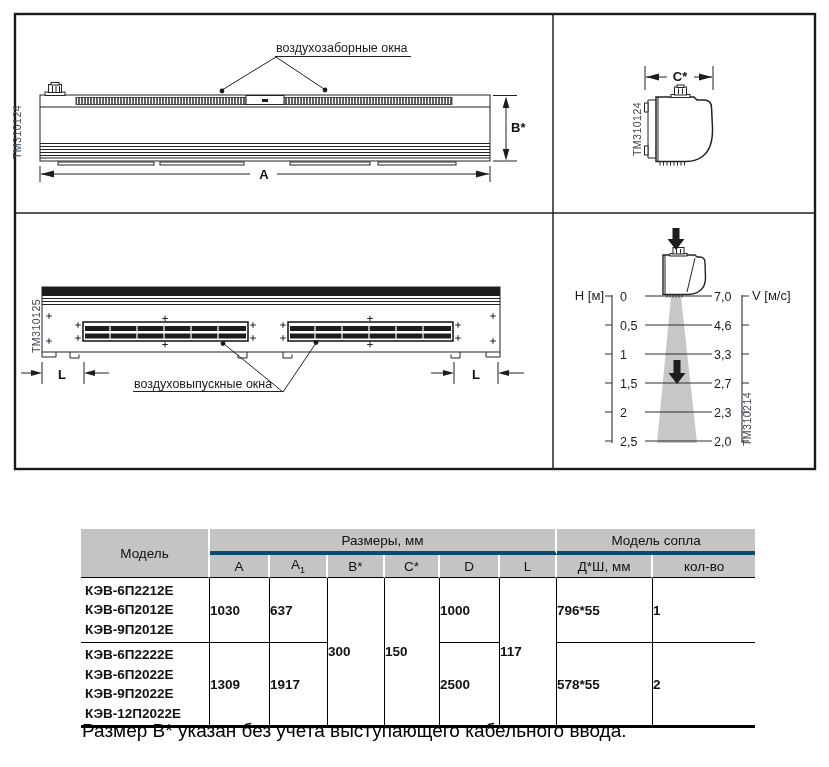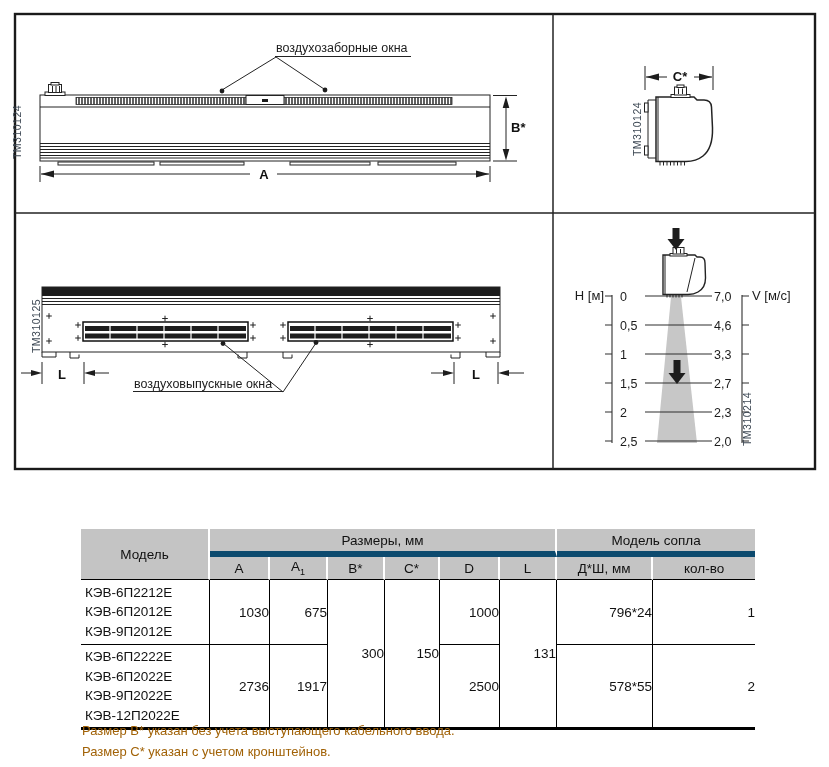--- a/index.html
+++ b/index.html
@@ -19,34 +19,34 @@
   .lbltxt{font:12.5px "Liberation Sans",sans-serif;fill:#1c1c1c;}
   .ticktxt{font:12.5px "Liberation Sans",sans-serif;fill:#1c1c1c;}
   .axlbl{font:13px "Liberation Sans",sans-serif;fill:#1c1c1c;}
   .tmtxt{font:10.5px "Liberation Sans",sans-serif;fill:#3d4854;letter-spacing:.5px;}
   .grid{stroke:#2e2e2e;stroke-width:1.1;fill:none;}
   .cone{fill:#c7c7c7;stroke:none;}
   
   #spec-table-wrap{position:absolute;left:81px;top:529px;}
   table{border-collapse:separate;border-spacing:0;table-layout:fixed;width:674px;
         border-bottom:3px solid #000;font-size:13.5px;}
-  th,td{padding:0;margin:0;}
+  th,td{padding:0;margin:0;font-weight:bold;}
   th{background:#c4c4c4;font-weight:normal;text-align:center;vertical-align:middle;height:22px;}
   th.sepR{border-right:2px solid #fff;}
-  th.sepB{border-bottom:6px solid #0c4a6e;}
+  th.sepB{border-bottom:4px solid #0c4a6e;}
   th.hdrB{border-bottom:1px solid #000;}
-  td{text-align:right;vertical-align:middle;background:#fff;}
+  td{text-align:left;vertical-align:middle;background:#fff;}
   td.vline{border-right:1px solid #000;}
   td.rowline{border-bottom:1px solid #000;}
   td.model{text-align:left;padding:2px 0 2px 4px;line-height:19.5px;}
   tr.g1 td{height:60px;}
   tr.g2 td{height:77px;margin-top:36px;}
   sub{font-size:9px;}
   
-  #footnotes{position:absolute;left:82px;top:721px;font-size:13px;line-height:20.5px;color:#a16207;}
+  #footnotes{position:absolute;left:82px;top:721px;font-size:19px;line-height:20.5px;color:#000000;}
 </style>
 </head>
 <body>
 
 <svg id="drawing" width="829" height="480" viewBox="0 0 829 480" xmlns="http://www.w3.org/2000/svg">
   <defs>
     <pattern id="hatchV" width="3" height="8" patternUnits="userSpaceOnUse">
       <rect width="3" height="8" fill="#ffffff"></rect>
       <line x1="1" y1="0" x2="1" y2="8" stroke="#1c1c1c" stroke-width="1.4"></line>
     </pattern>
@@ -292,41 +292,40 @@
       </tr>
     </thead>
     <tbody>
       <tr class="g1">
         <td class="model vline rowline">
           <span style="display:block">КЭВ-6П2212Е</span>
           <span style="display:block">КЭВ-6П2012Е</span>
           <span style="display:block">КЭВ-9П2012Е</span>
         </td>
         <td class="vline rowline">1030</td>
-        <td class="vline rowline">675</td>
+        <td class="vline rowline">637</td>
         <td rowspan="2" class="vline">300</td>
         <td rowspan="2" class="vline">150</td>
         <td class="vline rowline">1000</td>
-        <td rowspan="2" class="vline">131</td>
-        <td class="vline rowline">796*24</td>
+        <td rowspan="2" class="vline">117</td>
+        <td class="vline rowline">796*55</td>
         <td class="rowline">1</td>
       </tr>
       <tr class="g2">
         <td class="model vline">
           <span style="display:block">КЭВ-6П2222Е</span>
           <span style="display:block">КЭВ-6П2022Е</span>
           <span style="display:block">КЭВ-9П2022Е</span>
           <span style="display:block">КЭВ-12П2022Е</span>
         </td>
-        <td class="vline">2736</td>
+        <td class="vline">1309</td>
         <td class="vline">1917</td>
         <td class="vline">2500</td>
         <td class="vline">578*55</td>
         <td>2</td>
       </tr>
     </tbody>
   </table>
 </div>
 
 <div id="footnotes">
   <div>Размер B* указан без учета выступающего кабельного ввода.</div>
-  <div>Размер C* указан с учетом кронштейнов.</div>
 </div>
 
 </body></html>

